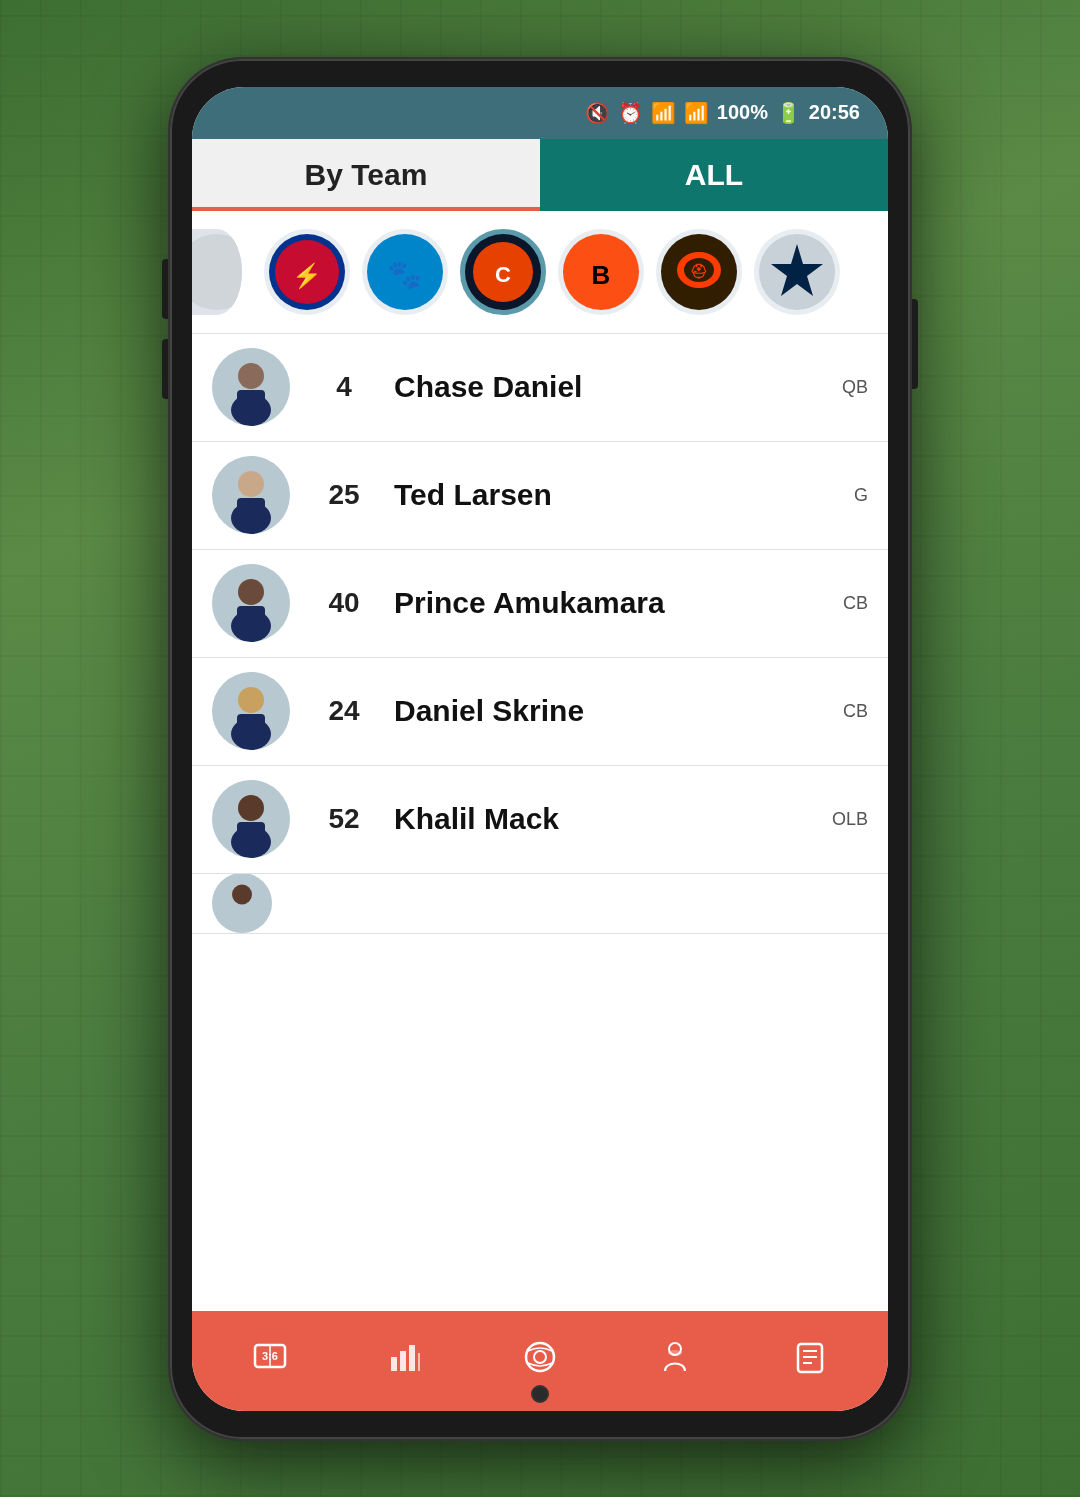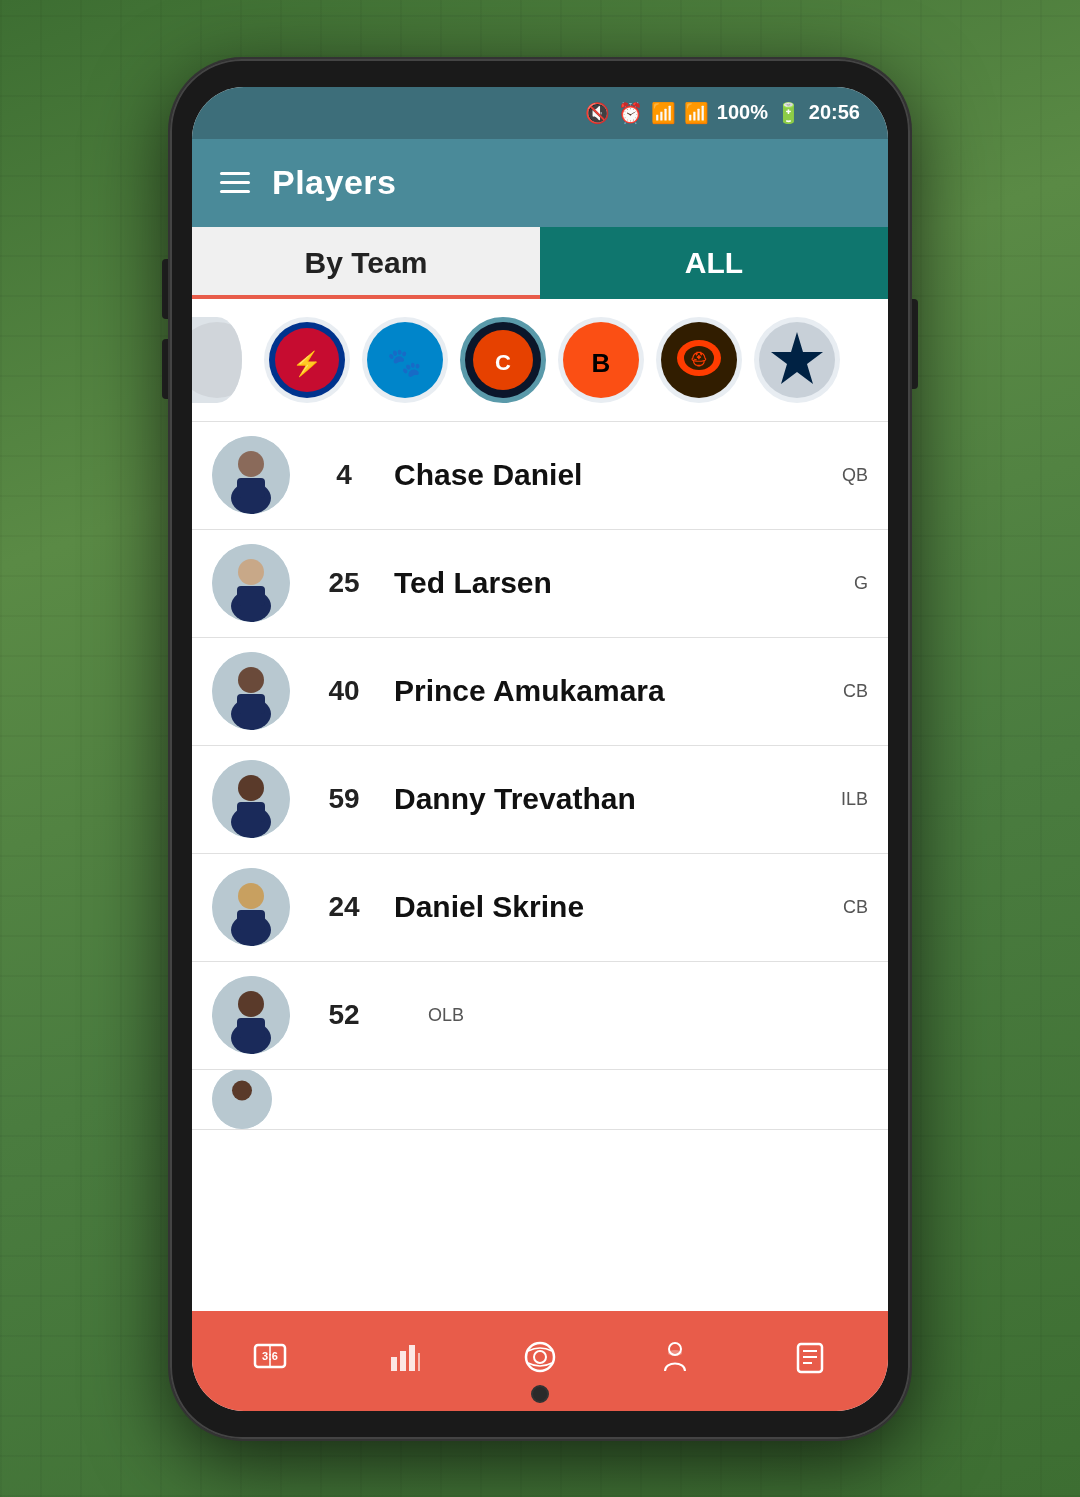--- a/index.html
+++ b/index.html
@@ -335,28 +335,20 @@
         <span>🔇</span>
         <span>⏰</span>
         <span>📶</span>
         <span>📶</span>
         <span>100%</span>
         <span>🔋</span>
         <span>20:56</span>
       </div>
     </div>
 
-    <div class="app-header">
-      <div class="hamburger-icon">
-        <span></span>
-        <span></span>
-        <span></span>
-      </div>
-      <span class="header-title">Players</span>
-    </div>
 
     <div class="tab-bar">
       <div class="tab-item active">
         <span>By Team</span>
       </div>
       <div class="tab-item inactive">
         <span>ALL</span>
       </div>
     </div>
 
@@ -453,59 +445,47 @@
             <circle cx="39" cy="28" r="13" fill="#6a4a3a"></circle>
             <ellipse cx="39" cy="62" rx="20" ry="16" fill="#1a2a5a"></ellipse>
             <rect x="25" y="42" width="28" height="20" rx="4" fill="#1a2a5a"></rect>
           </svg>
         </div>
         <span class="player-number">40</span>
         <span class="player-name">Prince Amukamara</span>
         <span class="player-position">CB</span>
       </div>
 
+
+
+      <div class="player-row">
+        <div class="player-avatar">
+          <svg viewBox="0 0 78 78" width="78" height="78">
+            <circle cx="39" cy="39" r="39" fill="#b8c8d0"></circle>
+            <circle cx="39" cy="28" r="13" fill="#c8a060"></circle>
+            <ellipse cx="39" cy="62" rx="20" ry="16" fill="#1a2a5a"></ellipse>
+            <rect x="25" y="42" width="28" height="20" rx="4" fill="#1a2a5a"></rect>
+          </svg>
+        </div>
+        <span class="player-number">24</span>
+        <span class="player-name">Daniel Skrine</span>
+        <span class="player-position">CB</span>
+      </div>
+
       <div class="player-row">
         <div class="player-avatar">
           <svg viewBox="0 0 78 78" width="78" height="78">
             <circle cx="39" cy="39" r="39" fill="#b8c8d0"></circle>
             <circle cx="39" cy="28" r="13" fill="#5a3a2a"></circle>
             <ellipse cx="39" cy="62" rx="20" ry="16" fill="#1a2a5a"></ellipse>
             <rect x="25" y="42" width="28" height="20" rx="4" fill="#1a2a5a"></rect>
           </svg>
         </div>
-        <span class="player-number">59</span>
-        <span class="player-name">Danny Trevathan</span>
-        <span class="player-position">ILB</span>
-      </div>
-
-
-      <div class="player-row">
-        <div class="player-avatar">
-          <svg viewBox="0 0 78 78" width="78" height="78">
-            <circle cx="39" cy="39" r="39" fill="#b8c8d0"></circle>
-            <circle cx="39" cy="28" r="13" fill="#c8a060"></circle>
-            <ellipse cx="39" cy="62" rx="20" ry="16" fill="#1a2a5a"></ellipse>
-            <rect x="25" y="42" width="28" height="20" rx="4" fill="#1a2a5a"></rect>
-          </svg>
-        </div>
-        <span class="player-number">24</span>
-        <span class="player-name">Daniel Skrine</span>
-        <span class="player-position">CB</span>
-      </div>
-
-      <div class="player-row">
-        <div class="player-avatar">
-          <svg viewBox="0 0 78 78" width="78" height="78">
-            <circle cx="39" cy="39" r="39" fill="#b8c8d0"></circle>
-            <circle cx="39" cy="28" r="13" fill="#5a3a2a"></circle>
-            <ellipse cx="39" cy="62" rx="20" ry="16" fill="#1a2a5a"></ellipse>
-            <rect x="25" y="42" width="28" height="20" rx="4" fill="#1a2a5a"></rect>
-          </svg>
-        </div>
         <span class="player-number">52</span>
+        <span class="player-name">Khalil Mack</span>
         <span class="player-position">OLB</span>
       </div>
 
       <div class="player-row" style="height:60px; overflow:hidden;">
         <div class="player-avatar" style="height:60px; width:60px;">
           <svg viewBox="0 0 78 78" width="60" height="60">
             <circle cx="39" cy="39" r="39" fill="#b8c8d0"></circle>
             <circle cx="39" cy="28" r="13" fill="#5a3a2a"></circle>
           </svg>
         </div>

